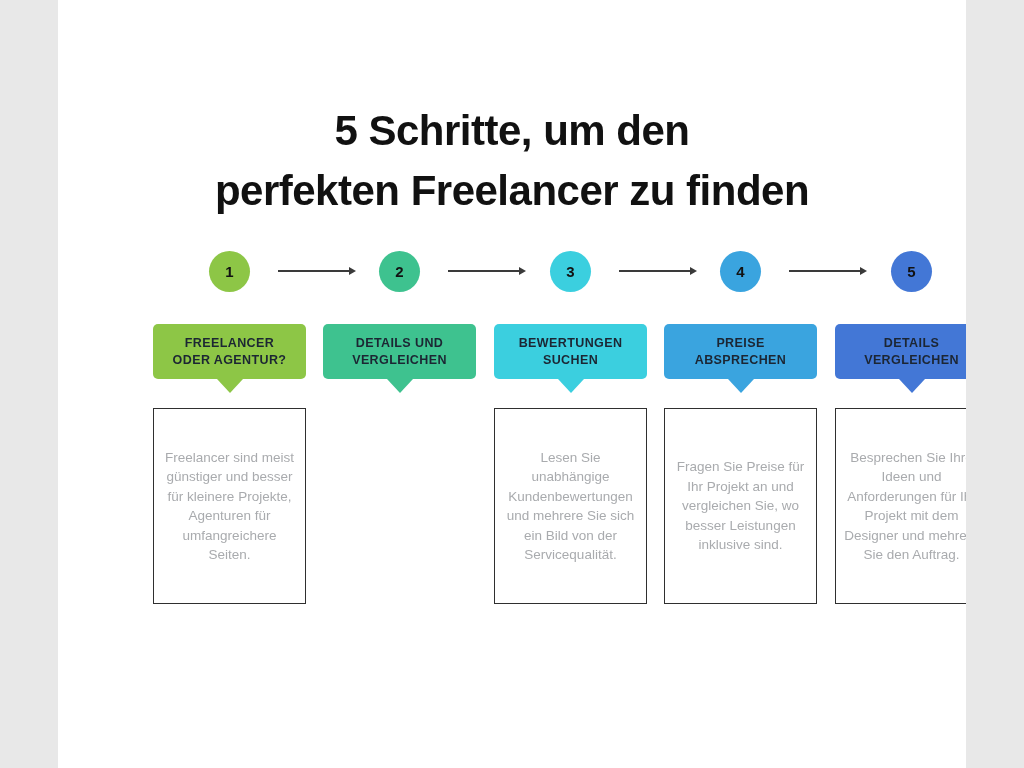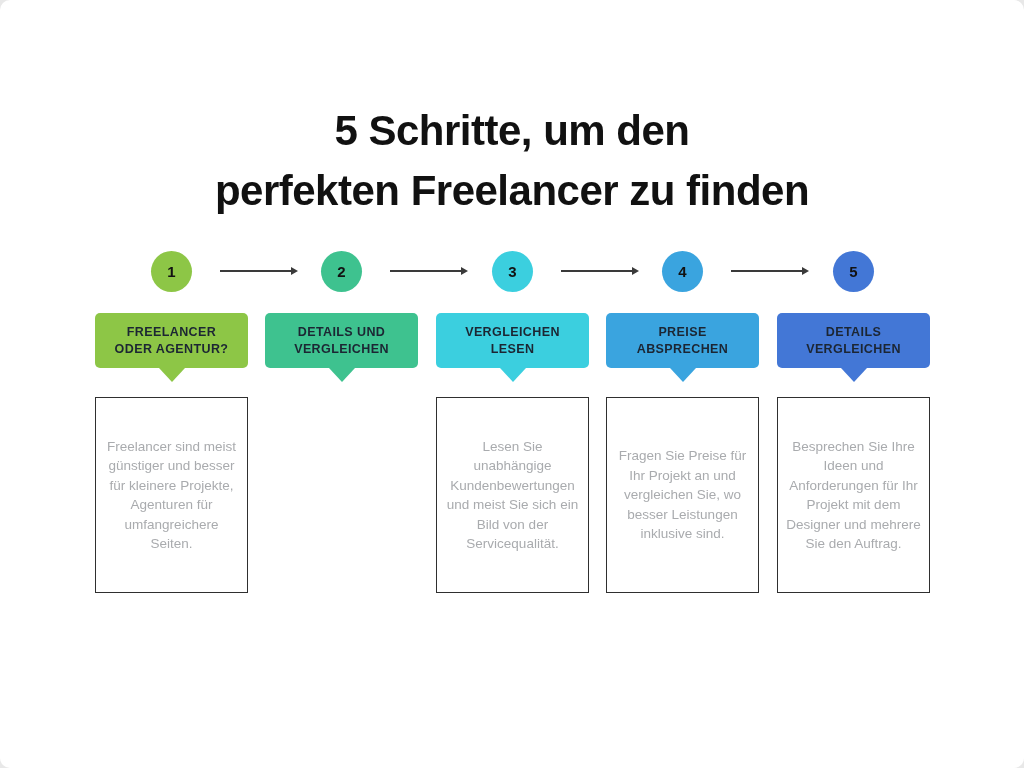--- a/index.html
+++ b/index.html
@@ -1,23 +1,22 @@
 <!DOCTYPE html>
 <html><head>
 <meta charset="utf-8">
 <style>
   * { margin: 0; padding: 0; box-sizing: border-box; }
   body { background: #e8e8e8; font-family: "Liberation Sans", sans-serif; }
   .canvas {
     position: relative;
-    width: 1024px; height: 768px;
+    width: 908px; height: 768px;
     background: #ffffff;
     overflow: hidden;
     margin: 0 auto;
-    border-radius: 10px;
   }
   .title {
     position: absolute;
     top: 101px; left: 0;
     width: 100%;
     text-align: center;
     font-size: 42px;
     font-weight: bold;
     letter-spacing: -0.5px;
     color: #111111;
@@ -36,21 +35,21 @@
     width: 41px; height: 41px;
     border-radius: 50%;
     background: var(--c);
     margin: 0 auto;
     display: flex; align-items: center; justify-content: center;
     font-size: 15px; font-weight: bold; color: #121212;
   }
 
   .header {
     position: relative;
-    margin-top: 21px;
+    margin-top: 32px;
     height: 55px;
     border-radius: 5px;
     background: var(--c);
     display: flex; align-items: center; justify-content: center;
     text-align: center;
     padding: 0 14px;
     font-size: 12.5px;
     font-weight: bold;
     letter-spacing: 0.4px;
     line-height: 17px;
@@ -139,24 +138,24 @@
     <div class="header">
       <span>DETAILS UND VERGLEICHEN</span>
     </div>
   </div>
 
   <div class="col col-2" style="--c: #3bcfdf;">
     <div class="circle">
       <span>3</span>
     </div>
     <div class="header">
-      <span>VERGLEICHEN LESEN</span>
+      <span>BEWERTUNGEN SUCHEN</span>
     </div>
     <div class="bodybox">
-      <span class="bodytext">Lesen Sie unabhängige Kundenbewertungen und meist Sie sich ein Bild von der Servicequalität.</span>
+      <span class="bodytext">Lesen Sie unabhängige Kundenbewertungen und mehrere Sie sich ein Bild von der Servicequalität.</span>
     </div>
   </div>
 
   <div class="col col-3" style="--c: #3aa4df;">
     <div class="circle">
       <span>4</span>
     </div>
     <div class="header">
       <span>PREISE ABSPRECHEN</span>
     </div>

